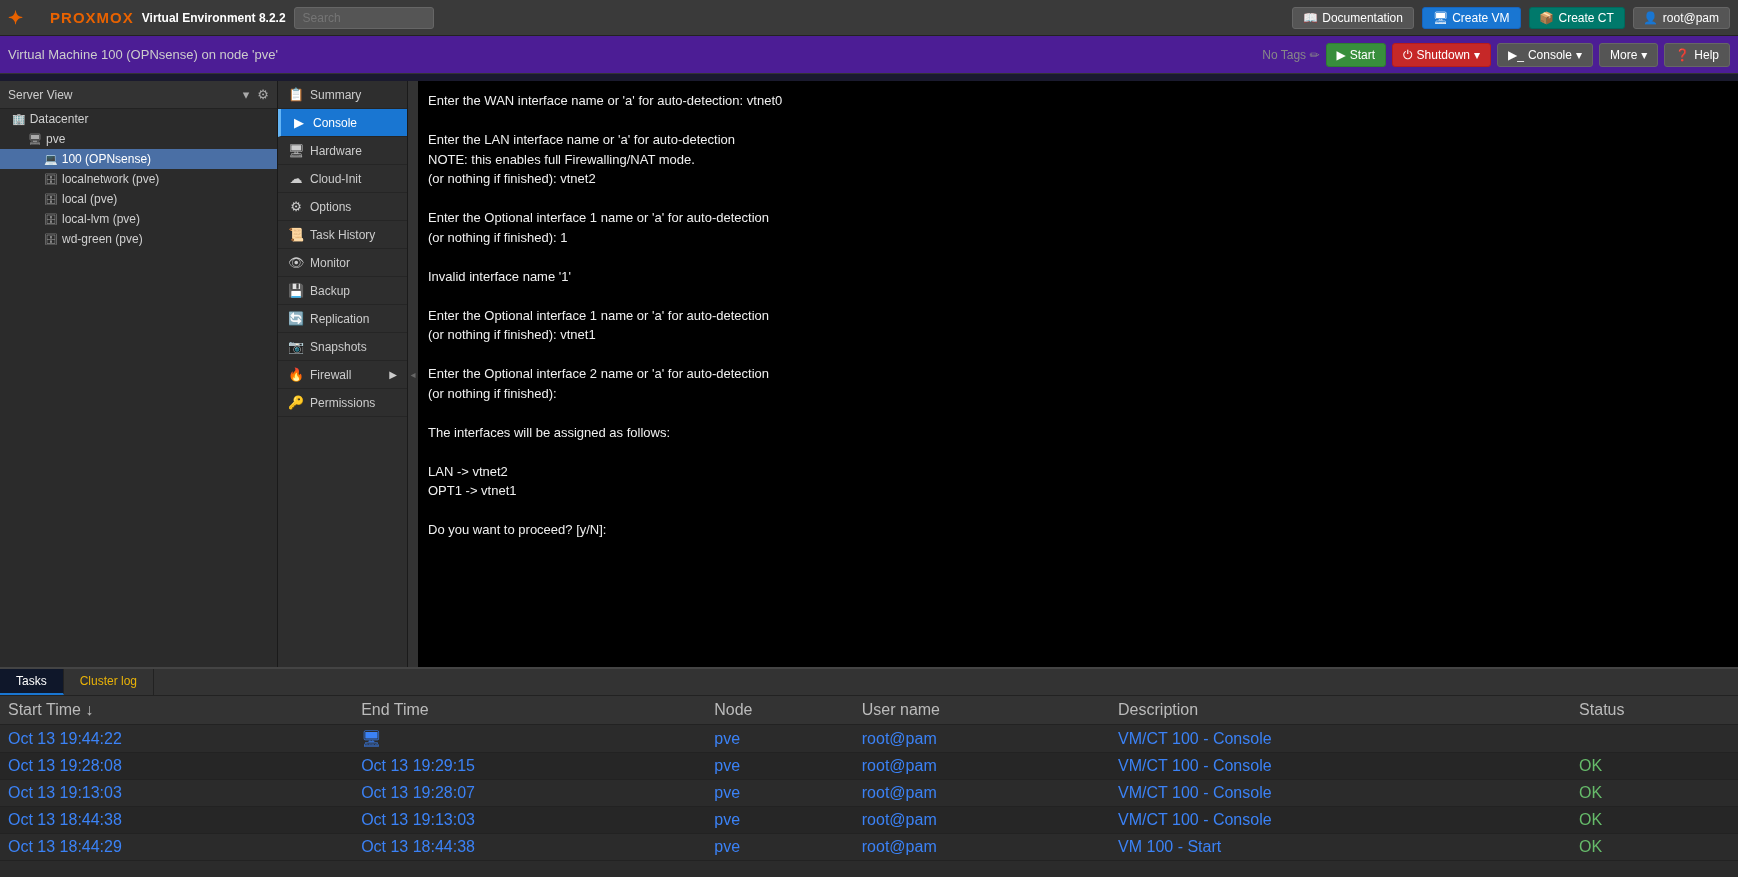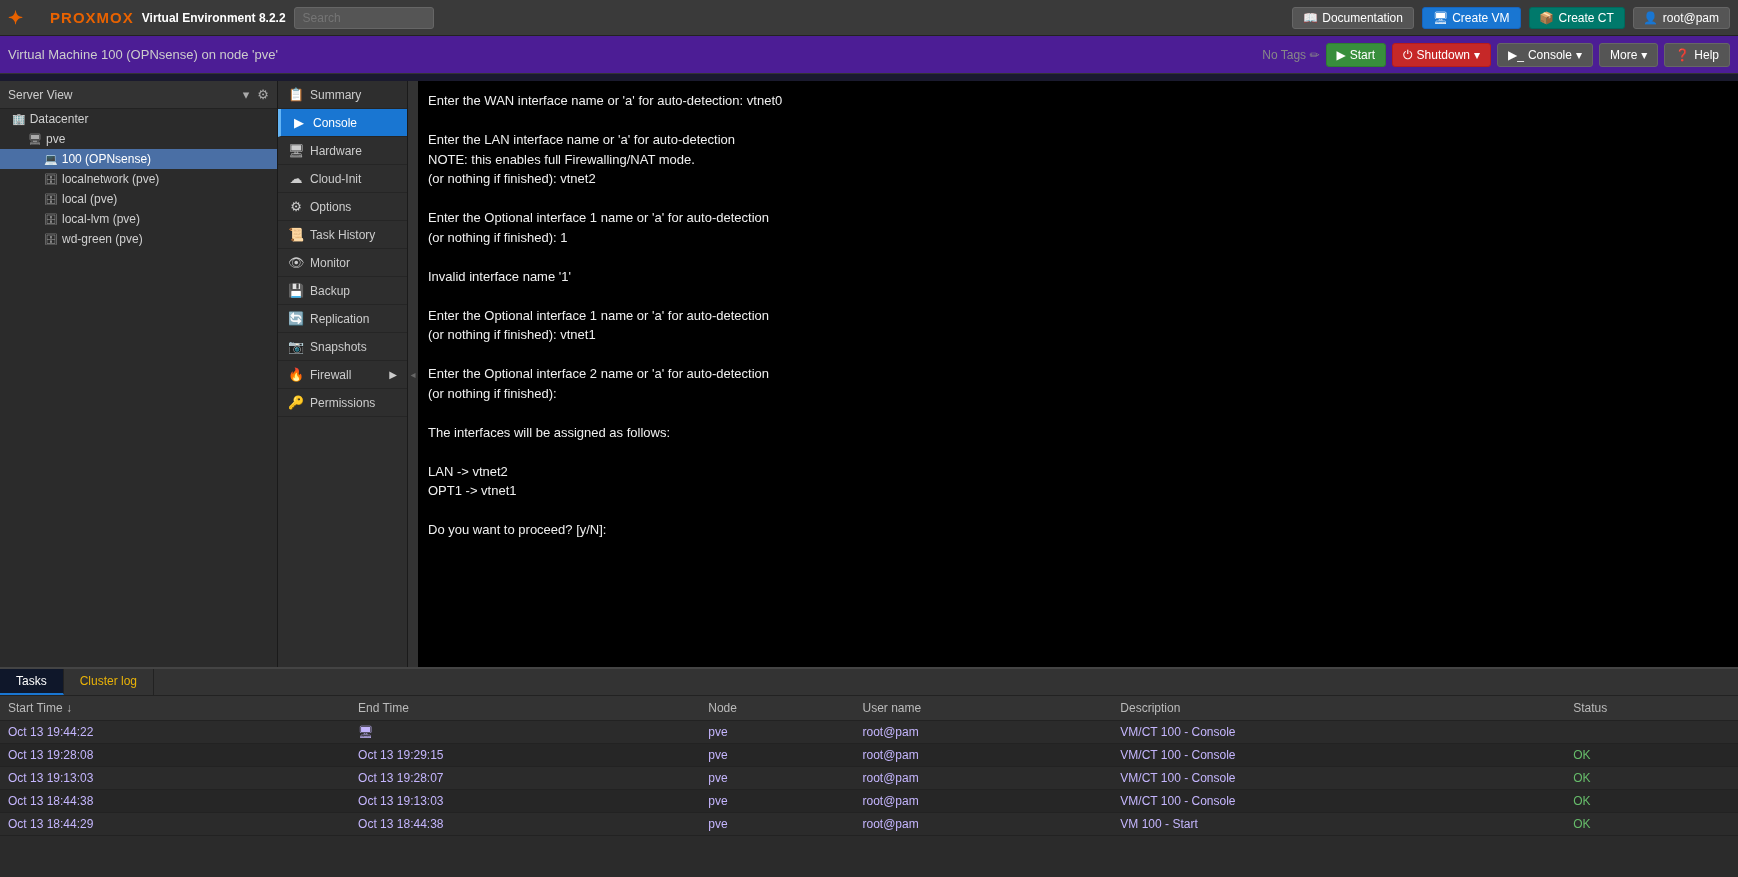--- a/index.html
+++ b/index.html
@@ -46,24 +46,24 @@
     #content { flex: 1; background: #1a1a1a; display: flex; flex-direction: column; overflow: hidden; }
     #terminal { flex: 1; background: #000; color: #f0f0f0; font-family: Liberation Sans, sans-serif; font-size: 13px; padding: 10px; overflow-y: auto; line-height: 1.5; }
     #terminal .cursor { background: #f0f0f0; color: #000; display: inline-block; width: 10px; }
 
     
     #bottompanel { height: 210px; background: #2b2b2b; border-top: 2px solid #444; display: flex; flex-direction: column; flex-shrink: 0; }
     #bottomtabs { display: flex; background: #333; border-bottom: 1px solid #222; }
     .btab { padding: 5px 16px; cursor: pointer; font-size: 12px; color: #eab308; border-right: 1px solid #222; }
     .btab.active { background: #0f172a; color: #fff; border-bottom: 2px solid #1976d2; }
     #task-table { flex: 1; overflow-y: auto; }
-    table { width: 100%; border-collapse: collapse; font-size: 12px; }
+    table { width: 100%; border-collapse: collapse; font-size: 16px; }
     table thead tr { background: #333; }
     table th { padding: 5px 8px; text-align: left; color: #bbb; font-weight: normal; border-bottom: 1px solid #222; cursor: pointer; position: sticky; top: 0; background: #333; }
-    table td { padding: 4px 8px; border-bottom: 1px solid #222; color: #c4b5fd; }
+    table td { padding: 4px 8px; border-bottom: 1px solid #222; color: #3b82f6; }
     table tr:nth-child(even) td { background: #262626; }
     .status-ok { color: #66bb6a; }
 
     
     ::-webkit-scrollbar { width: 8px; height: 8px; }
     ::-webkit-scrollbar-track { background: #1a1a1a; }
     ::-webkit-scrollbar-thumb { background: #555; border-radius: 4px; }
 
     
     .collapse-handle { width: 10px; background: #333; cursor: col-resize; display: flex; align-items: center; justify-content: center; color: #666; font-size: 10px; }

